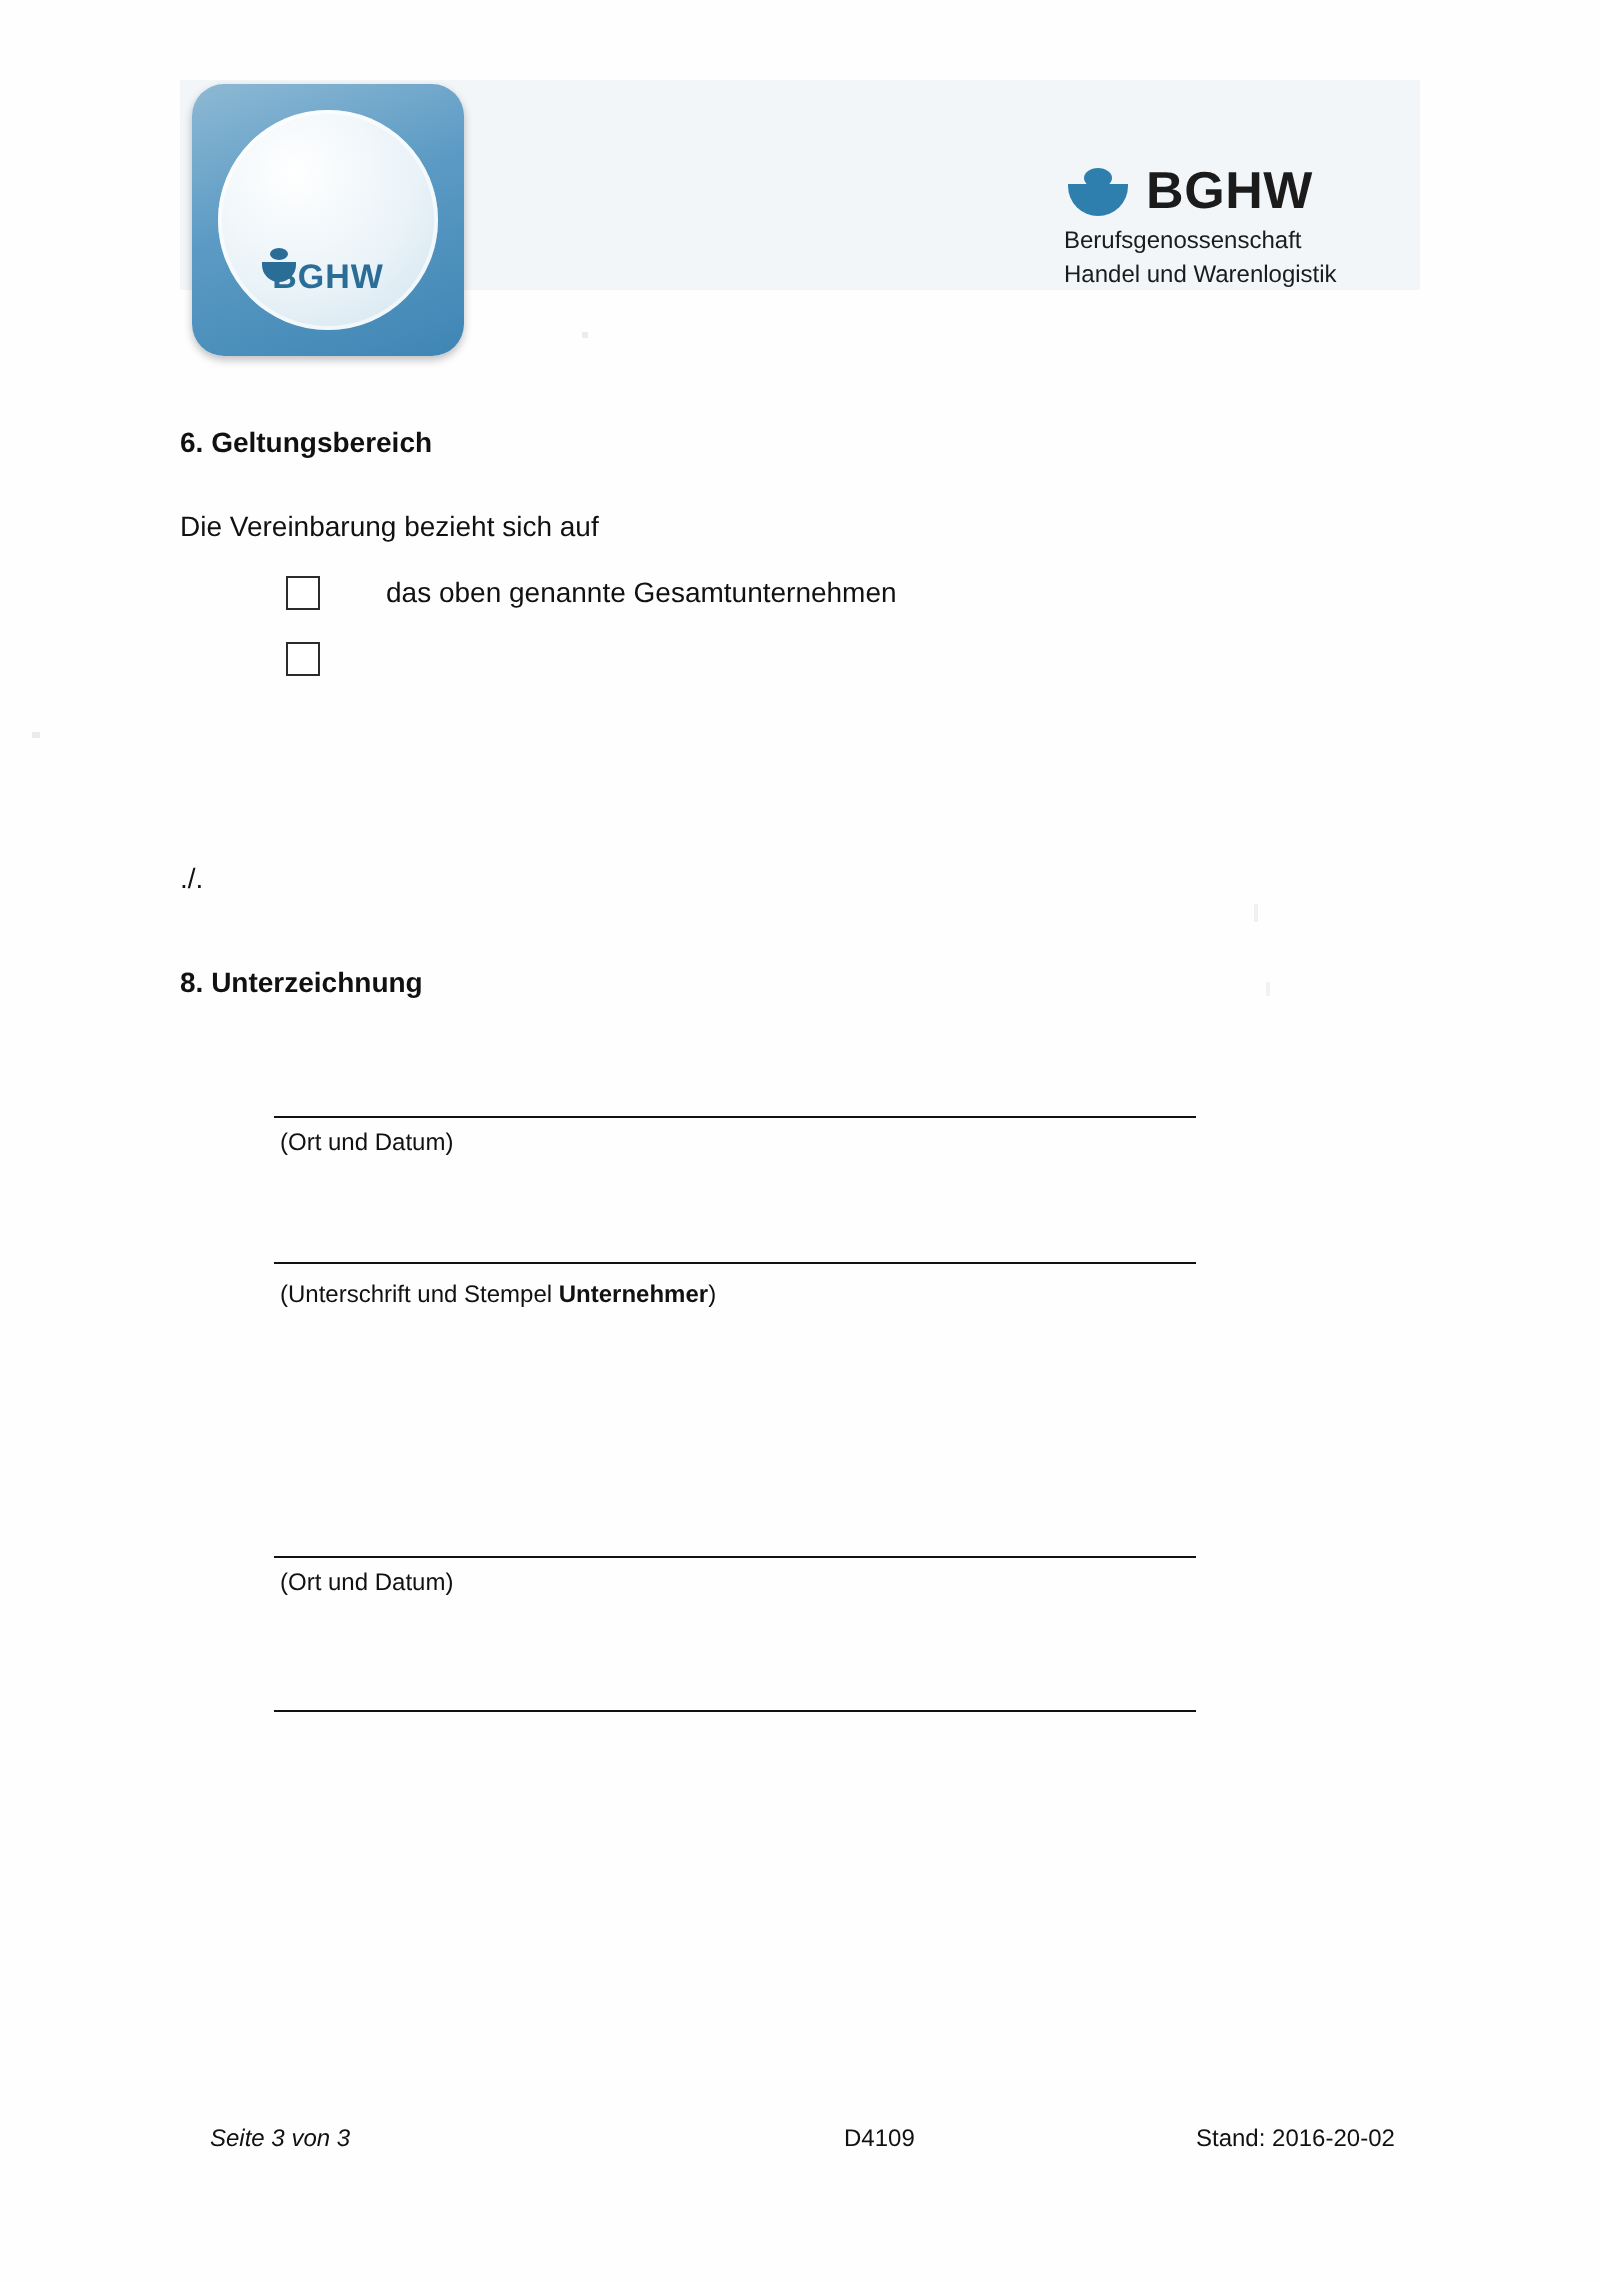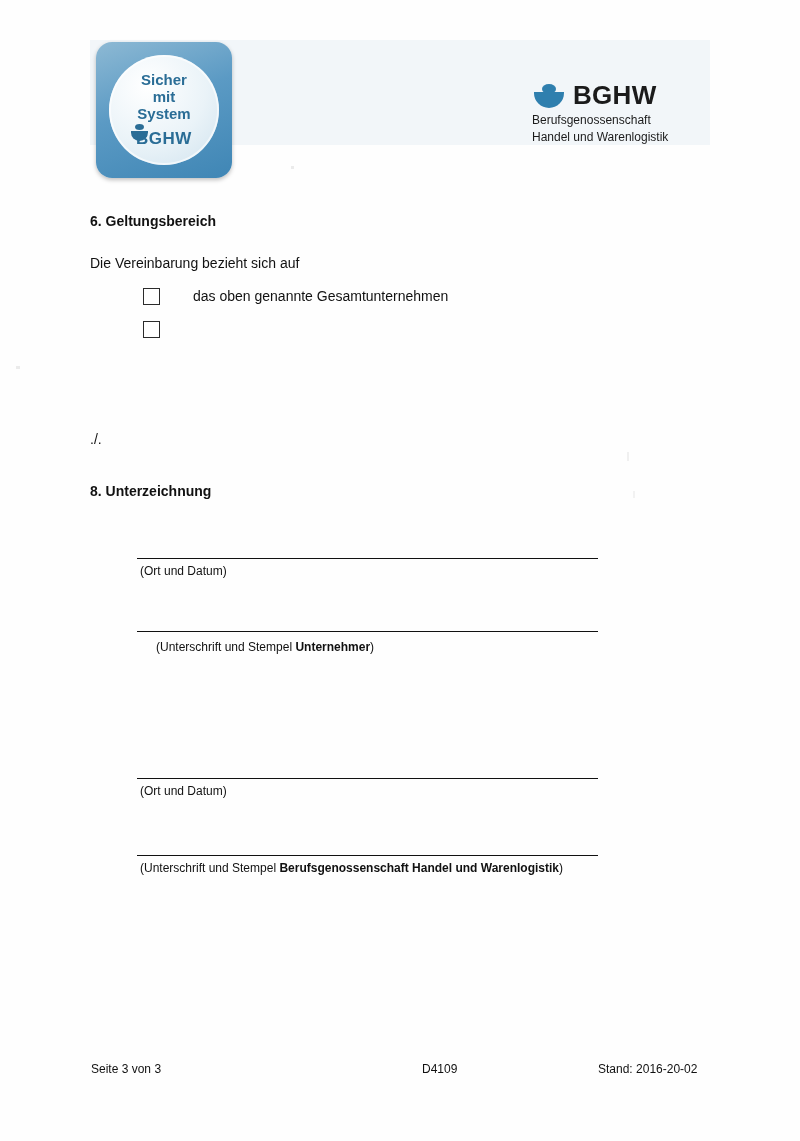--- a/index.html
+++ b/index.html
@@ -212,25 +212,20 @@
 </head>
 <body>
 
 <div class="page">
 
   <div class="header">
     <div class="header-band"></div>
 
     <div class="logo-tile">
       <div class="logo-disc">
-        <div class="logo-text">
-          <div>Sicher</div>
-          <div>mit</div>
-          <div>System</div>
-        </div>
         <div class="logo-swoosh"></div>
         <div class="logo-bghw">BGHW</div>
       </div>
     </div>
 
 
     <div class="bghw-mark">
       <div class="bg-top">
         <span class="bghw-symbol">
           <span class="dot"></span>
@@ -254,29 +249,28 @@
 
 
   <div class="body-text" style="left:90px; top:431px;">./.</div>
 
   <div class="section-title" style="left:90px; top:483px;">8. Unterzeichnung</div>
 
   <div class="rule" style="left:137px; top:558px; width:461px;"></div>
   <div class="small-text" style="left:140px; top:564px;">(Ort und Datum)</div>
 
   <div class="rule" style="left:137px; top:631px; width:461px;"></div>
-  <div class="small-text" style="left:140px; top:640px;margin-left:16px;"><span>(Unterschrift und Stempel </span><b class="inline-bold">Unternehmer</b><span>)</span></div>
+  <div class="small-text" style="left:140px; top:640px;"><span>(Unterschrift und Stempel </span><b class="inline-bold">Unternehmer</b><span>)</span></div>
 
   <div class="rule" style="left:137px; top:778px; width:461px;"></div>
   <div class="small-text" style="left:140px; top:784px;">(Ort und Datum)</div>
 
   <div class="rule" style="left:137px; top:855px; width:461px;"></div>
-  <div class="small-text" style="left:140px; top:861px;"><span>(Unterschrift und Stempel </span><b class="inline-bold">Berufsgenossenschaft Handel und Warenlogistik</b><span>)</span></div>
-
-  <div class="footer-item" style="left:91px; top:1062px;">Seite 3 von 3</div>
+
+  <div class="footer-item" style="left:105px; top:1062px;font-style:italic;">Seite 3 von 3</div>
   <div class="footer-item" style="left:378px; top:1062px;margin-left:44px;">D4109</div>
   <div class="footer-item" style="left:598px; top:1062px;">Stand: 2016-20-02</div>
 
   <div class="speck" style="left:16px; top:366px; width:4px; height:3px; opacity:.5;"></div>
   <div class="speck" style="left:291px; top:166px; width:3px; height:3px; opacity:.5;"></div>
   <div class="speck" style="left:627px; top:452px; width:2px; height:9px; opacity:.35;"></div>
   <div class="speck" style="left:633px; top:491px; width:2px; height:7px; opacity:.3;"></div>
 </div>
 
 </body></html>

